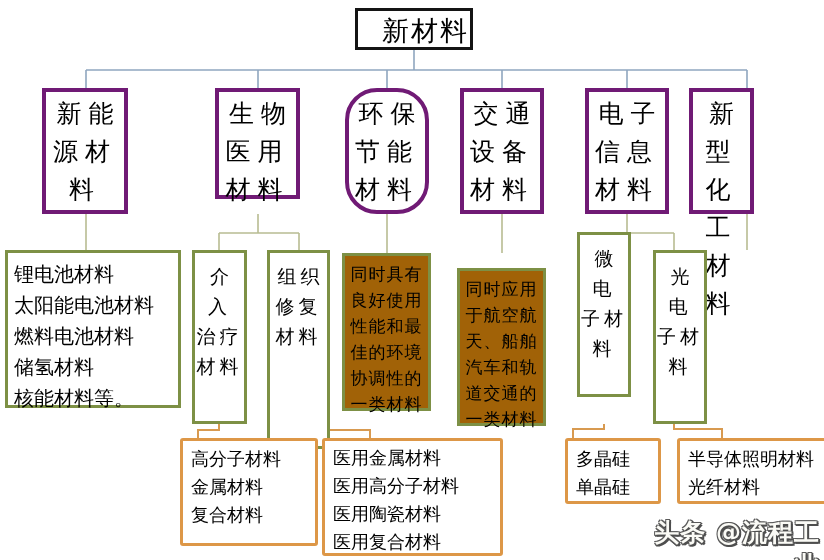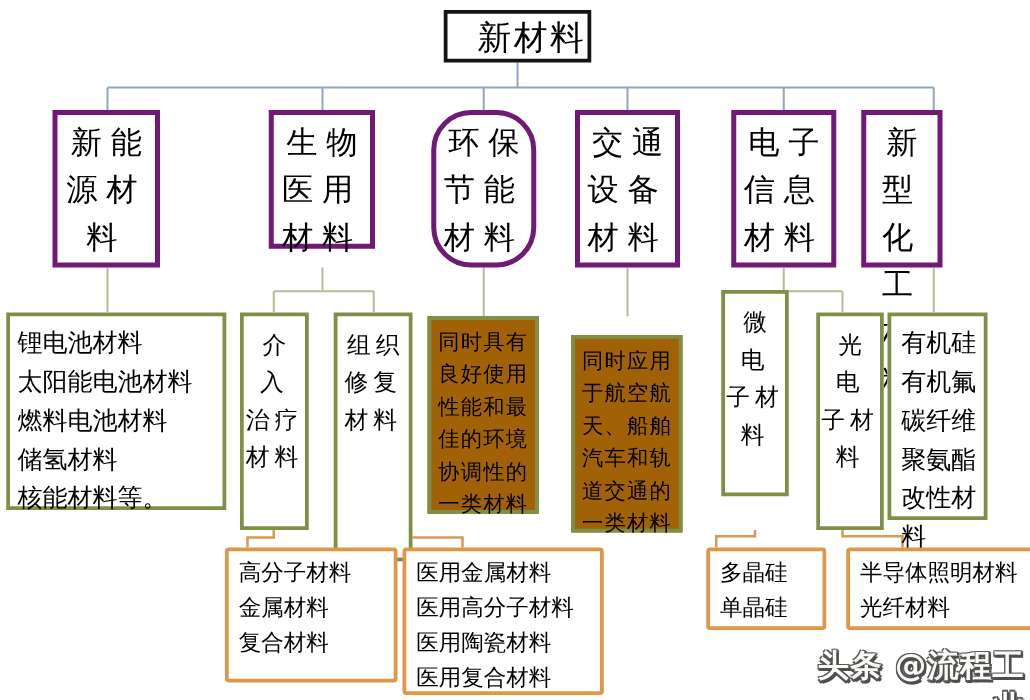--- a/index.html
+++ b/index.html
@@ -102,30 +102,25 @@
 天、船舶
 汽车和轨
 道交通的
 一类材料</div>
   <div class="box cat vert" style="left:577px;top:232px;width:54px;height:165px;">微电
 子材
 料</div>
   <div class="box cat vert" style="left:653px;top:250px;width:54px;height:174px;">光电
 子材
 料</div>
-  <div class="box cat list" style="left:710px;top:250px;width:80px;height:166px;padding-left:8px;">有机硅
-有机氟
-碳纤维
-聚氨酯
-改性材料</div>
 
   <div class="box detail" style="left:148px;top:438px;width:138px;height:108px;">高分子材料
 金属材料
 复合材料</div>
-  <div class="box detail" style="left:290px;top:438px;width:161px;height:118px;">医用金属材料
+  <div class="box detail" style="left:290px;top:438px;width:181px;height:118px;font-family:Liberation Mono, monospace;">医用金属材料
 医用高分子材料
 医用陶瓷材料
 医用复合材料</div>
   <div class="box detail" style="left:533px;top:438px;width:96px;height:66px;">多晶硅
 单晶硅</div>
   <div class="box detail" style="left:645px;top:438px;width:166px;height:66px;">半导体照明材料
 光纤材料</div>
 
   <div class="watermark">头条 @流程工业</div>
 

